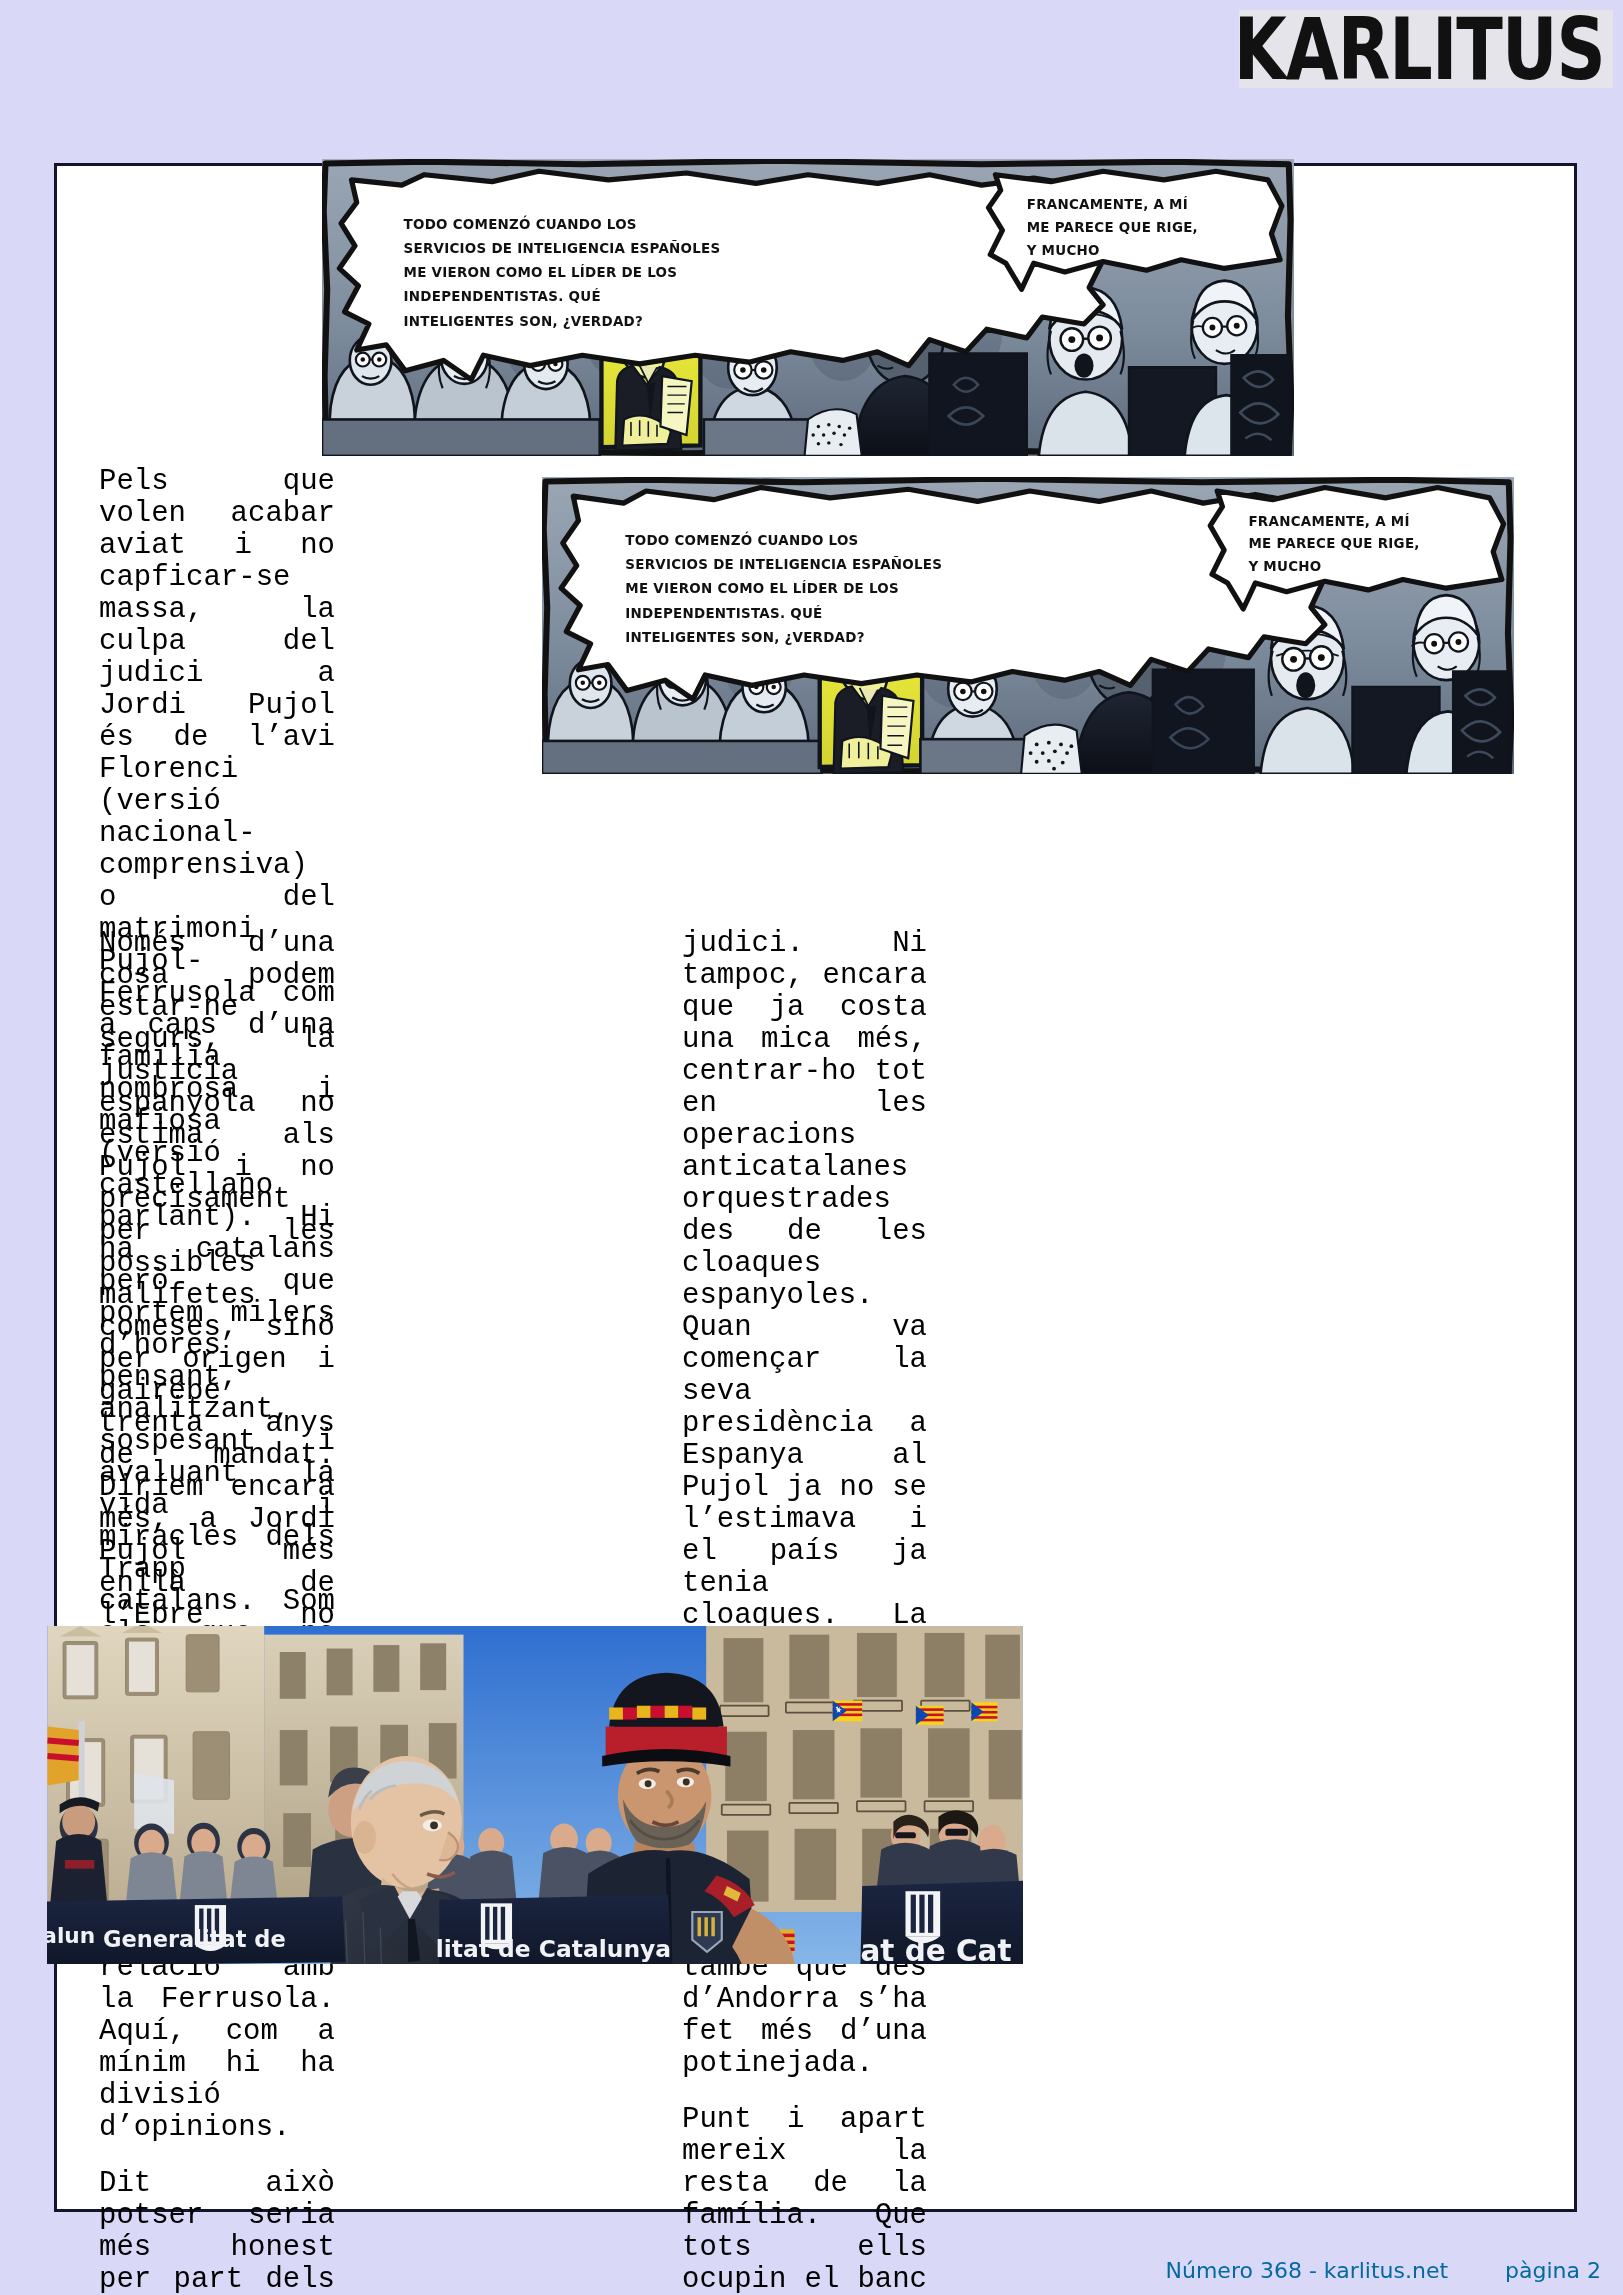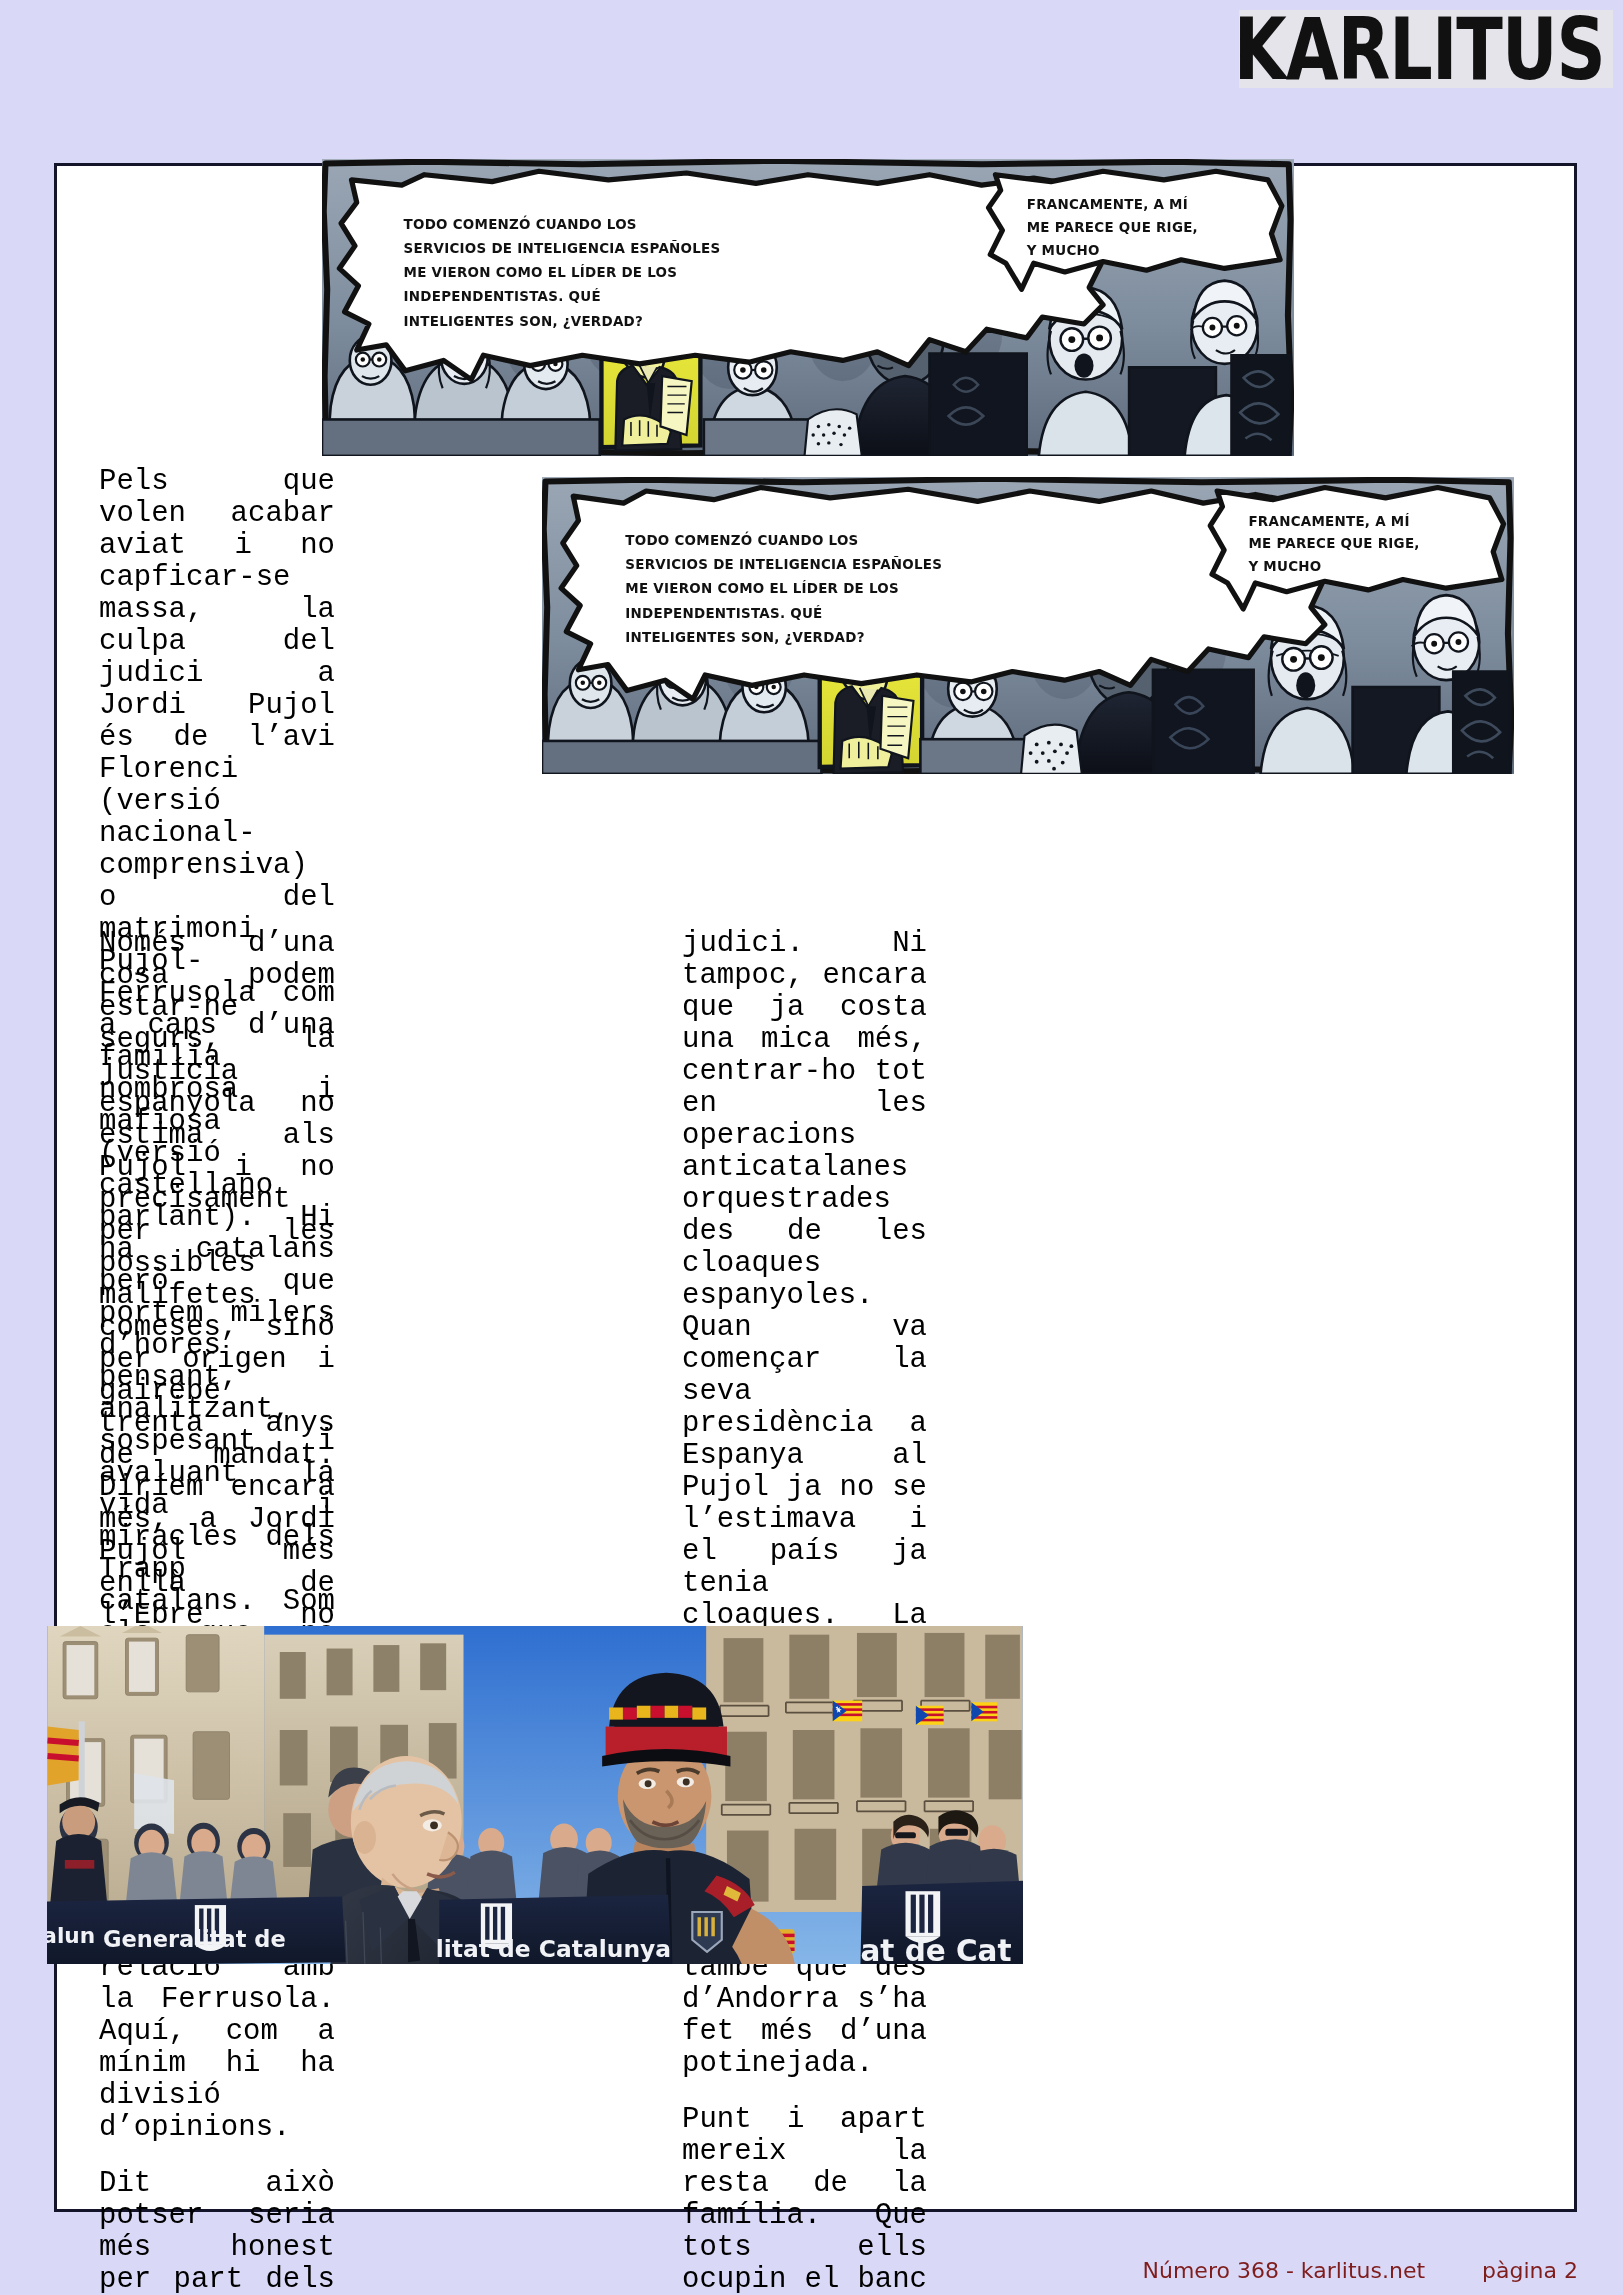--- a/index.html
+++ b/index.html
@@ -96,24 +96,24 @@
     left:-12px; top:0px;
     width:976px; height:338px;
     overflow:hidden;
     background:#7d8aa0;
   }
   
   .footer{
     position:absolute;
     left:0; bottom:12px; width:1623px;
     text-align:right;
-    padding-right:45px;
+    padding-right:22px;
     box-sizing:border-box;
     font-size:22px;
-    color:#7f1d1d;
+    color:#0369a1;
     font-family:"DejaVu Sans","Liberation Sans",sans-serif;
   }
   .footer .pg{display:inline-block; margin-left:50px;}
   
   .bubble-text{
     font-family:"DejaVu Sans","Liberation Sans",sans-serif;
     font-weight:bold;
     font-size:15.5px;
     fill:#111;
     letter-spacing:0.3px;

